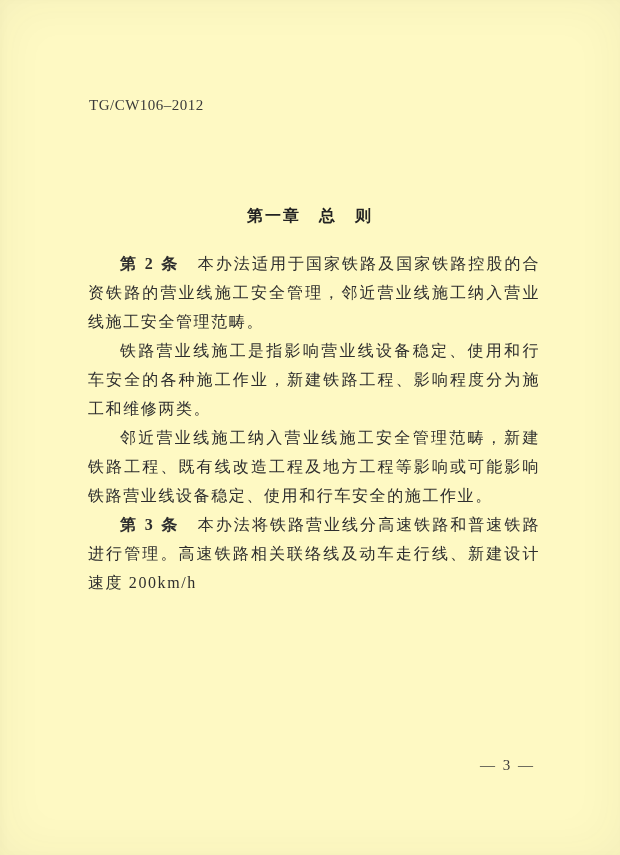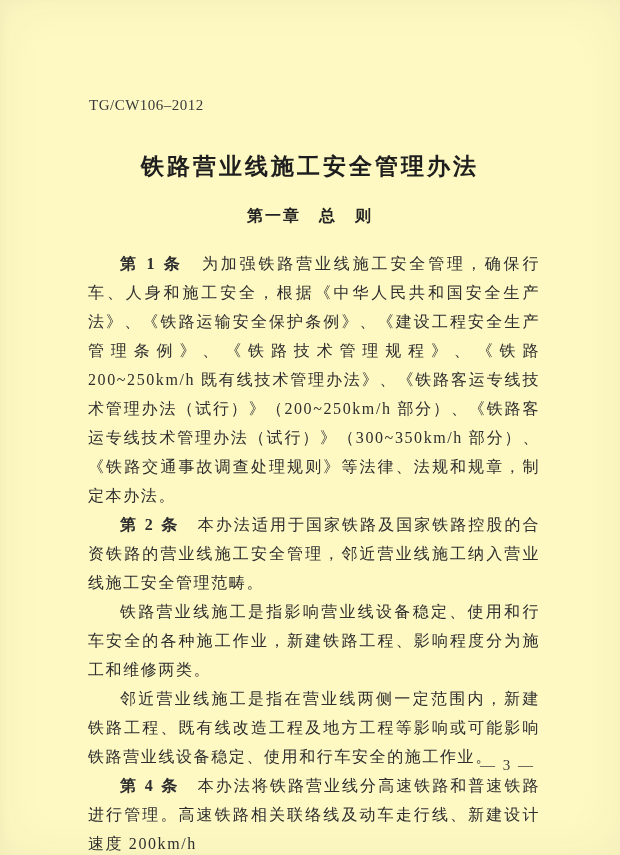--- a/index.html
+++ b/index.html
@@ -47,26 +47,24 @@
     position: absolute; top: 757px; right: 85px;
     font-size: 15px; letter-spacing: 2px; color: #3a3a3a;
   }
 </style>
 </head>
 <body>
 
 <div class="page">
   <div class="doc-code">TG/CW106–2012</div>
 
-  <div class="title">铁路营业线施工安全管理办法</div>
 
   <div class="chapter">第一章　总　则</div>
 
   <div class="body-text">
-      <p class="para"><b>第 1 条</b>　为加强铁路营业线施工安全管理，确保行车、人身和施工安全，根据《中华人民共和国安全生产法》、《铁路运输安全保护条例》、《建设工程安全生产管理条例》、《铁路技术管理规程》、《铁路 200~250km/h 既有线技术管理办法》、《铁路客运专线技术管理办法（试行）》（200~250km/h 部分）、《铁路客运专线技术管理办法（试行）》（300~350km/h 部分）、《铁路交通事故调查处理规则》等法律、法规和规章，制定本办法。</p>
       <p class="para"><b>第 2 条</b>　本办法适用于国家铁路及国家铁路控股的合资铁路的营业线施工安全管理，邻近营业线施工纳入营业线施工安全管理范畴。</p>
       <p class="para">铁路营业线施工是指影响营业线设备稳定、使用和行车安全的各种施工作业，新建铁路工程、影响程度分为施工和维修两类。</p>
-      <p class="para">邻近营业线施工是指在营业线两侧一定范围内，新建铁路工程、既有线改造工程及地方工程等影响或可能影响铁路营业线设备稳定、使用和行车安全的施工作业。</p>
-      <p class="para"><b>第 4 条</b>　本办法将铁路营业线分高速铁路和普速铁路进行管理。高速铁路相关联络线及动车走行线、新建设计速度 200km/h</p>
+      <p class="para">邻近营业线施工纳入营业线施工安全管理范畴，新建铁路工程、既有线改造工程及地方工程等影响或可能影响铁路营业线设备稳定、使用和行车安全的施工作业。</p>
+      <p class="para"><b>第 3 条</b>　本办法将铁路营业线分高速铁路和普速铁路进行管理。高速铁路相关联络线及动车走行线、新建设计速度 200km/h</p>
     </div>
 
   <div class="footer">— 3 —</div>
 </div>
 
 </body></html>

